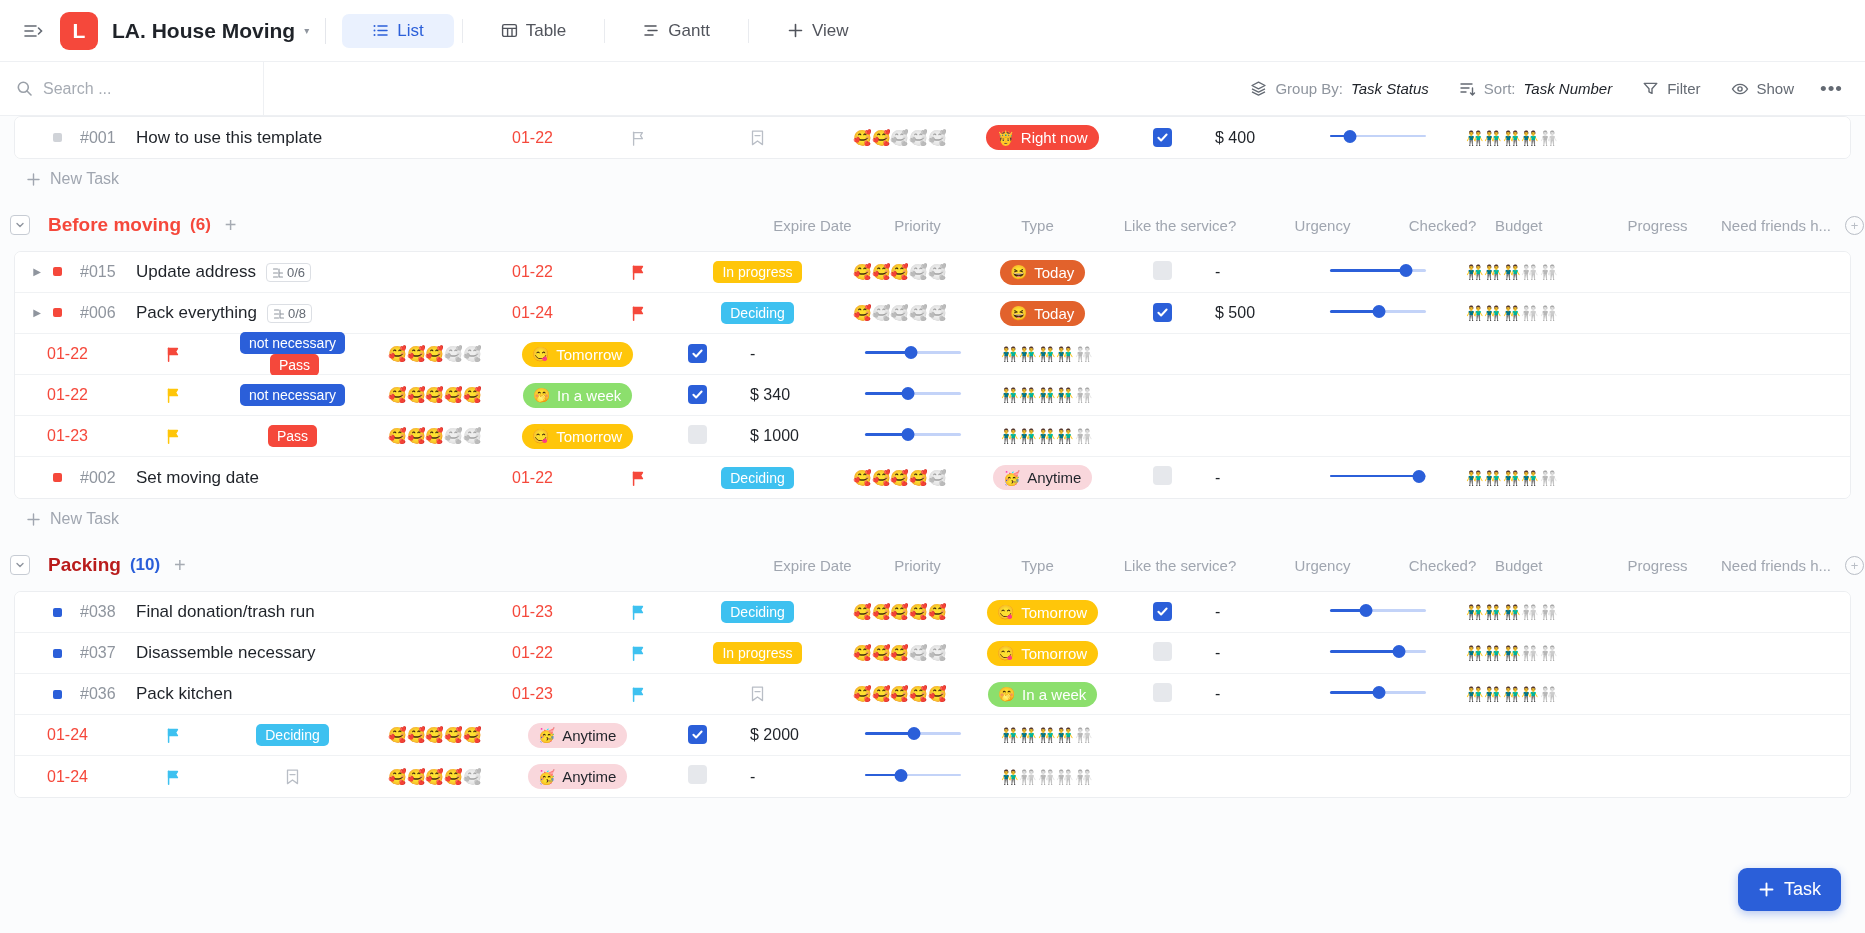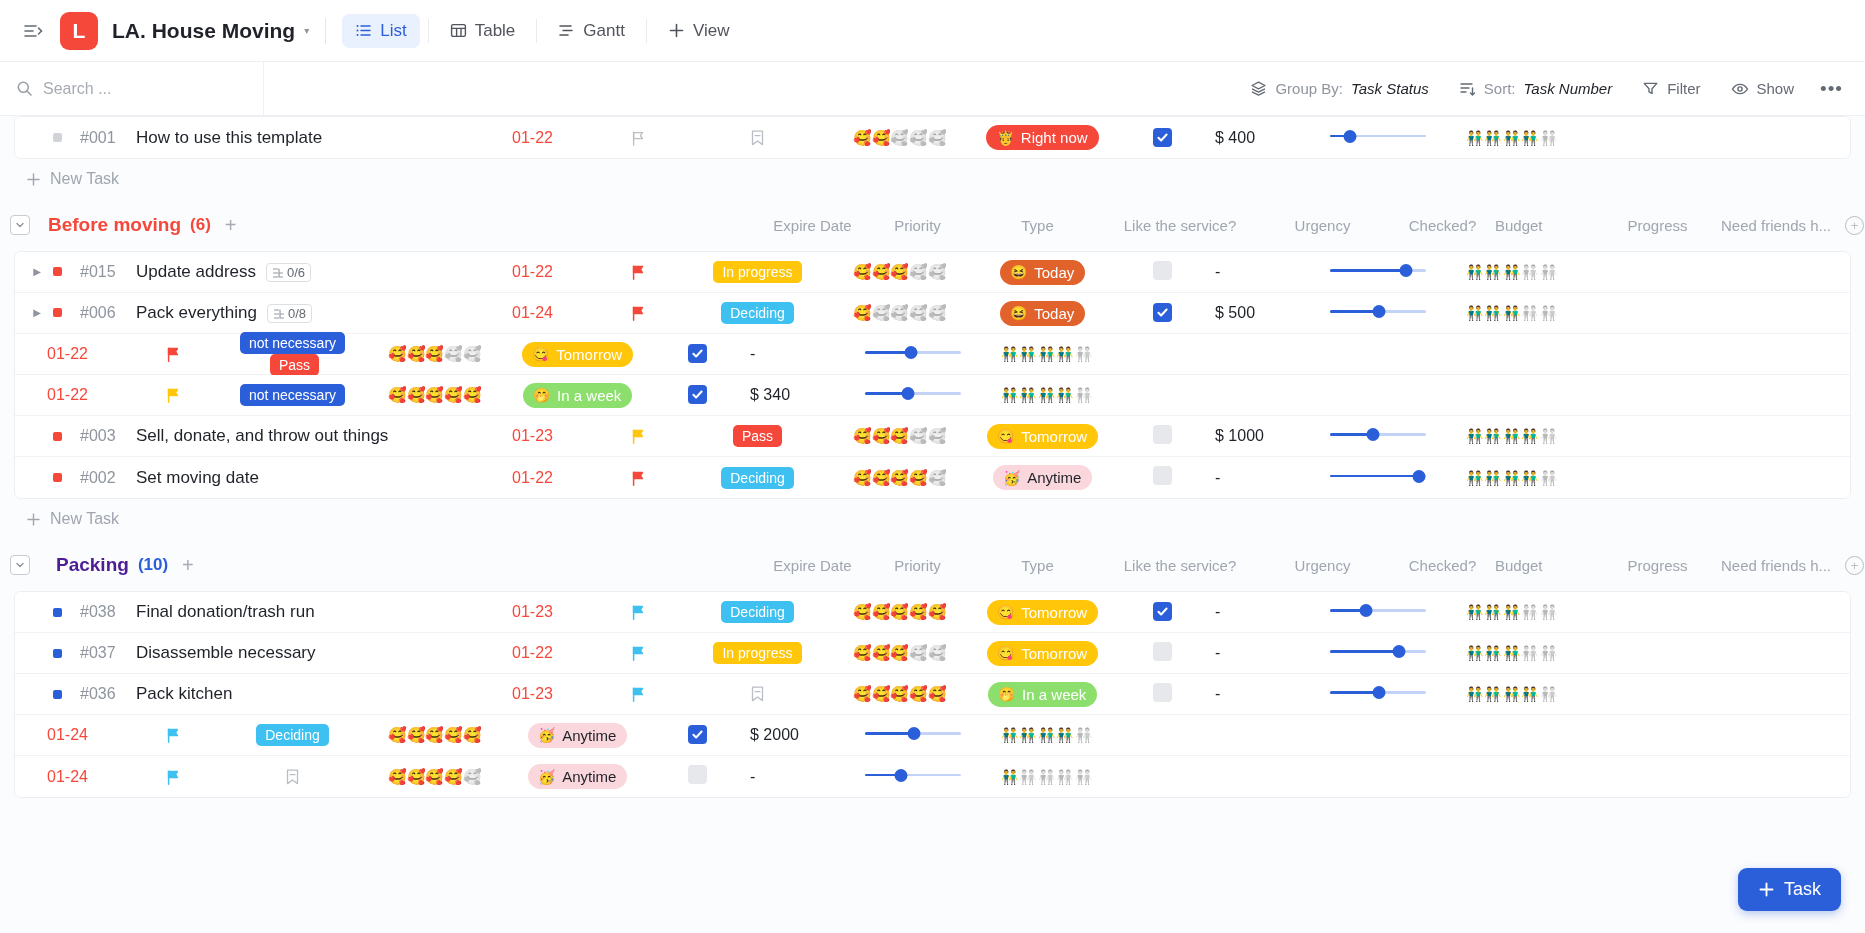--- a/index.html
+++ b/index.html
@@ -43,21 +43,21 @@
   .title-caret {
     margin-left: 9px; color: #8f959e; font-size: 10px;
     cursor: pointer;
   }
   .tb-divider {
     width: 1px; height: 26px; background: #e4e6eb; margin: 0 16px;
   }
   .view-tabs { display: flex; align-items: center; gap: 2px; }
   .view-tab {
     display: flex; align-items: center; gap: 8px;
-    padding: 7px 13px; border-radius: 7px;
+    padding: 7px 30px; border-radius: 7px;
     font-size: 17px; color: #51545c; cursor: pointer;
     white-space: nowrap;
     justify-content: flex-end;
   }
   .view-tab.active { background: #eaf1fe; color: #2b5fd9; font-weight: 500; }
   .tab-sep { width:1px; height:24px; background:#e9ebef; margin:0 6px; }
 
   
   .filterbar {
     height: 54px;
@@ -548,26 +548,20 @@
                 <path d="M2.4 6.7l2.7 2.8 5.5-6"></path>
               </svg>
             </span></div>
           <div class="cell-budget budget">$ 340</div>
           <div class="cell-progress"><span class="slider"><span class="track"></span><span class="fill" style="width:45%"></span><span class="knob" style="left:45%"></span></span></div>
           <div class="cell-friends">
             <div class="rating rating-friends"><span class="on">👬</span><span class="on">👬</span><span class="on">👬</span><span class="on">👬</span><span class="off">👬</span></div>
           </div>
         </div>
         <div class="task-row">
-          <div class="cell-name row-lead">
-            <div class="expander"></div>
-            <div class="dot" style="background: rgb(245, 72, 59);"></div>
-            <div class="task-id">#003</div>
-            <div class="task-title">Sell, donate, and throw out things</div>
-          </div>
           <div class="cell-date date">01-23</div>
           <div class="cell-priority"><span style="display:inline-block;vertical-align:middle"><svg width="16" height="17" viewBox="0 0 16 17" fill="none" stroke="#ffc60a" stroke-width="1.5" stroke-linejoin="round">
                 <path d="M3.6 2.2v13" stroke-linecap="round"></path>
                 <path d="M3.6 2.6h8.8l-1.9 3 1.9 3H3.6z" fill="#ffc60a"></path>
               </svg></span></div>
           <div class="cell-type"><span class="pill" style="background: rgb(245, 72, 59);">Pass</span></div>
           <div class="cell-like">
             <div class="rating "><span class="on">🥰</span><span class="on">🥰</span><span class="on">🥰</span><span class="off">🥰</span><span class="off">🥰</span></div>
           </div>
           <div class="cell-urgency"><span class="urg-pill" style="background: rgb(255, 198, 10); color: rgb(255, 255, 255);">
@@ -616,21 +610,21 @@
           </svg>
         </span>
         <span>New Task</span>
       </div>
       <div class="group-header">
         <div class="grp-toggle">
           <svg width="10" height="10" viewBox="0 0 10 10" fill="none" stroke="currentColor" stroke-width="1.4" stroke-linecap="round" stroke-linejoin="round">
             <path d="M2 3.6L5 6.6 8 3.6"></path>
           </svg>
         </div>
-        <div class="grp-title" style="color: #4c1d95; margin-left: 8px;">Packing</div>
+        <div class="grp-title" style="color: #b91c1c;">Packing</div>
         <div class="grp-count" style="color: rgb(43, 95, 217);">(10)</div>
         <div class="grp-add">+</div>
         <div class="grp-fill"></div>
         <div class="cell-date col-head">Expire Date</div>
         <div class="cell-priority col-head">Priority</div>
         <div class="cell-type col-head">Type</div>
         <div class="cell-like col-head">Like the service?</div>
         <div class="cell-urgency col-head">Urgency</div>
         <div class="cell-checked col-head">Checked?</div>
         <div class="cell-budget col-head">Budget</div>

